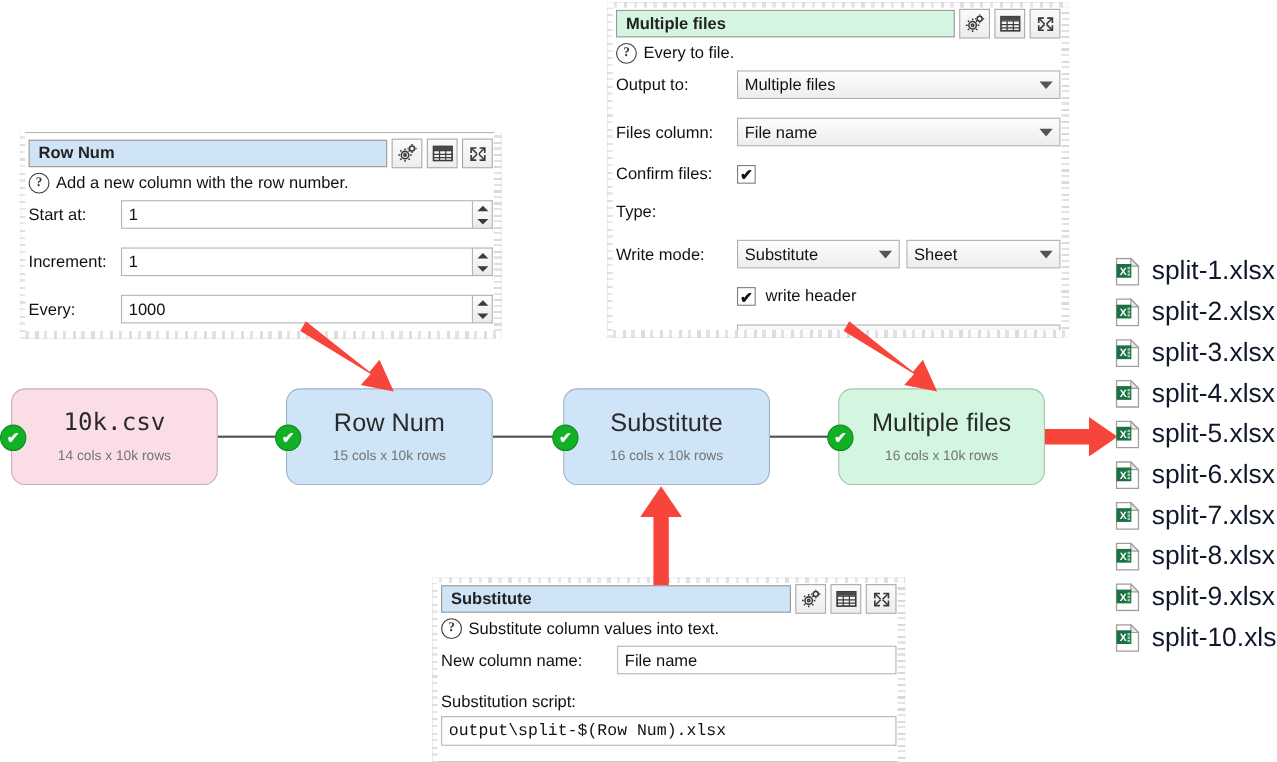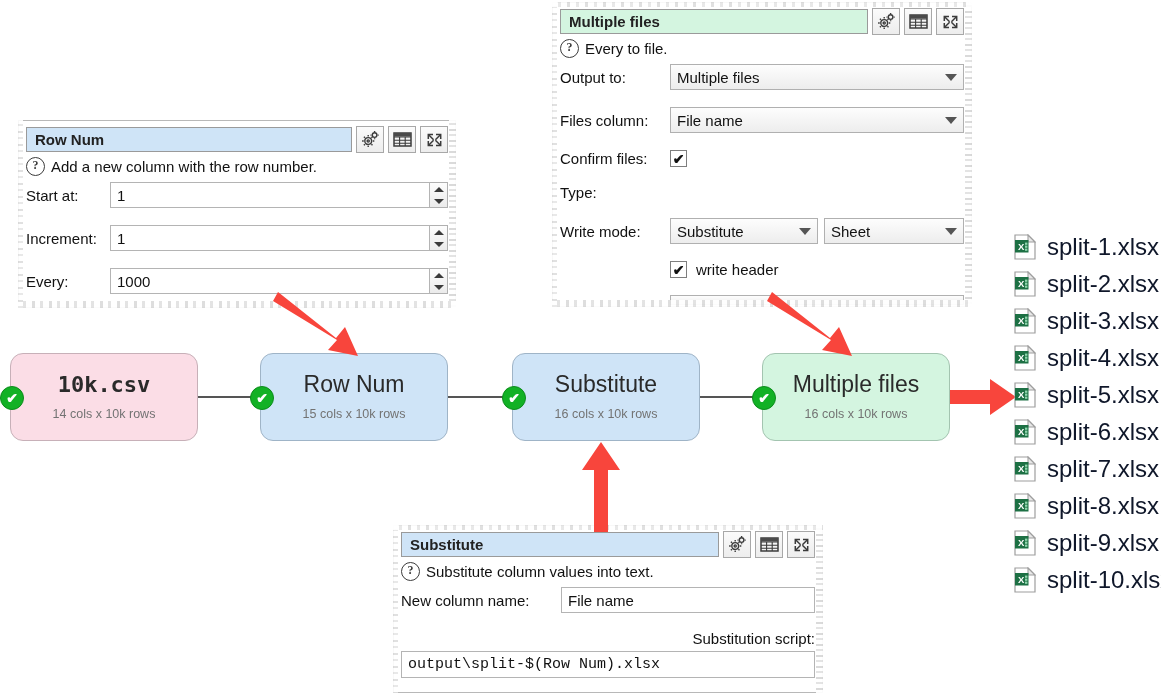--- a/index.html
+++ b/index.html
@@ -146,21 +146,21 @@
   }
 
   
   .node{
     position:absolute;border-radius:13px;
     border:1px solid #9aa6b2;
     box-sizing:border-box;
     display:flex;flex-direction:column;align-items:center;justify-content:center;
   }
   .node .nm{font-size:23px;color:#2a2a2a;line-height:1;}
-  .node .nm.mono{font-family:"DejaVu Sans Mono", monospace;font-size:22px;font-weight:bold;}
+  .node .nm.mono{font-family:"DejaVu Sans Mono", monospace;font-size:22px;}
   .node .sub{font-size:12.5px;color:#737373;margin-top:11px;}
   .node .tick{
     position:absolute;left:-11px;top:50%;margin-top:-11px;
     width:22px;height:22px;border-radius:50%;
     background:#12b125;border:1px solid #0d8c1c;
     display:flex;align-items:center;justify-content:center;
     color:#fff;font-size:14px;font-weight:bold;line-height:1;
   }
   .n-pink{background:#fbdde6;border-color:#c7b0b8;}
   .n-blue{background:#cfe4f7;border-color:#9fb4c7;}
@@ -393,21 +393,21 @@
     <div class="desc">
       <span class="qmark">?</span>
       <span>Substitute column values into text.</span>
     </div>
 
     <div class="row">
       <span class="lbl" style="width:160px">New column name:</span>
       <span class="field">File name</span>
     </div>
 
-    <div style="font-size:15px;margin:7px 0 4px 0;text-align:right;">Substitution script:</div>
+    <div style="font-size:15px;margin:7px 0 4px 0;">Substitution script:</div>
     <div class="script-box">output\split-$(Row Num).xlsx</div>
   </div>
   <div class="tear-r"></div>
   <div class="tear-l"></div>
   <div class="tear-t"></div>
 </div>
 
 <div class="link" style="left:198px;top:396px;width:70px;"></div>
 <div class="link" style="left:448px;top:396px;width:70px;"></div>
 <div class="link" style="left:700px;top:396px;width:70px;"></div>

